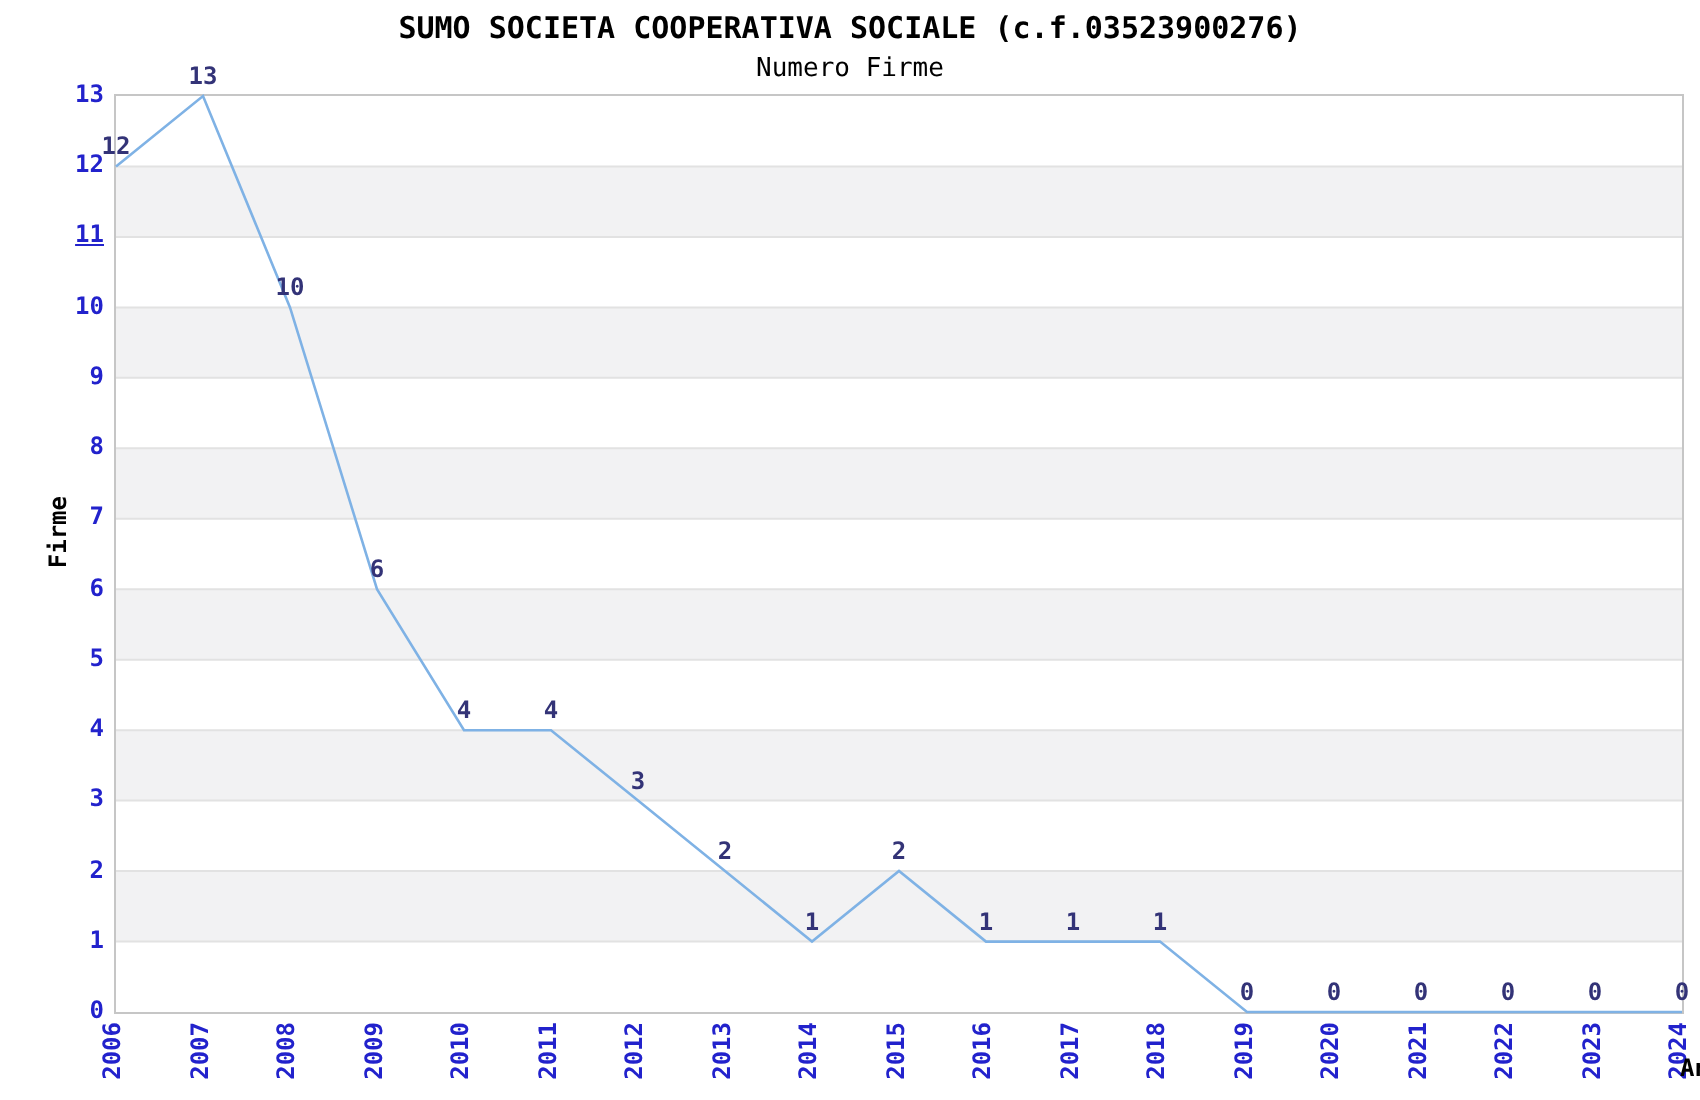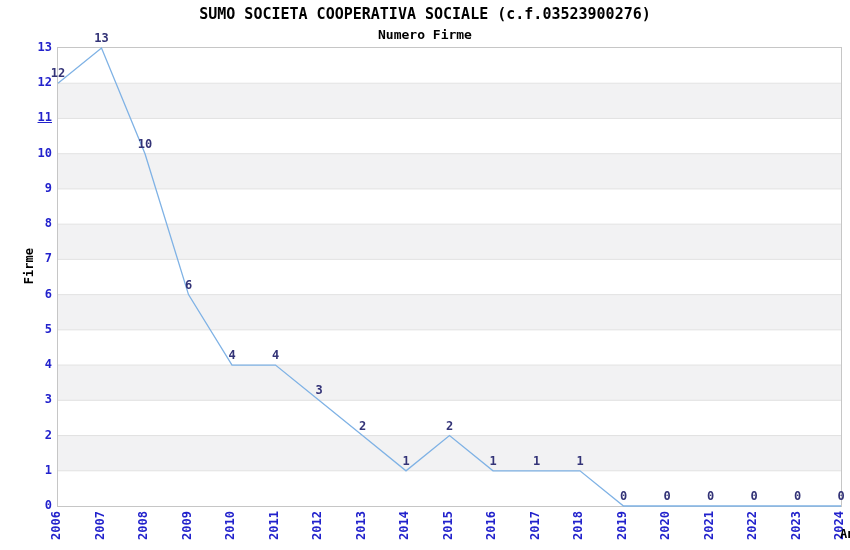--- a/index.html
+++ b/index.html
@@ -10,21 +10,21 @@
     overflow: hidden;
   }
   .figure { position: relative; width: 850px; height: 550px; background: #ffffff; }
   .chart-title {
     position: absolute; top: 5px; left: 0; width: 850px;
     text-align: center; font-size: 15px; font-weight: bold; color: #000000;
     letter-spacing: 0px; white-space: pre;
   }
   .chart-subtitle {
     position: absolute; top: 27px; left: 0; width: 850px;
-    text-align: center; font-size: 13px; font-weight: bold; color: #000000;
+    text-align: center; font-size: 13px; font-weight: normal; color: #000000;
   }
   .plot-area {
     position: absolute; left: 57px; top: 47px; width: 783px; height: 458px;
     border: 1px solid #c6c6c6; box-sizing: content-box;
   }
   .plot-area svg { position: absolute; left: 0; top: 0; overflow: visible; }
   .y-axis-title {
     position: absolute; left: 22px; top: 248px;
     writing-mode: vertical-rl; transform: rotate(180deg);
     font-size: 12px; font-weight: bold; color: #000000;

